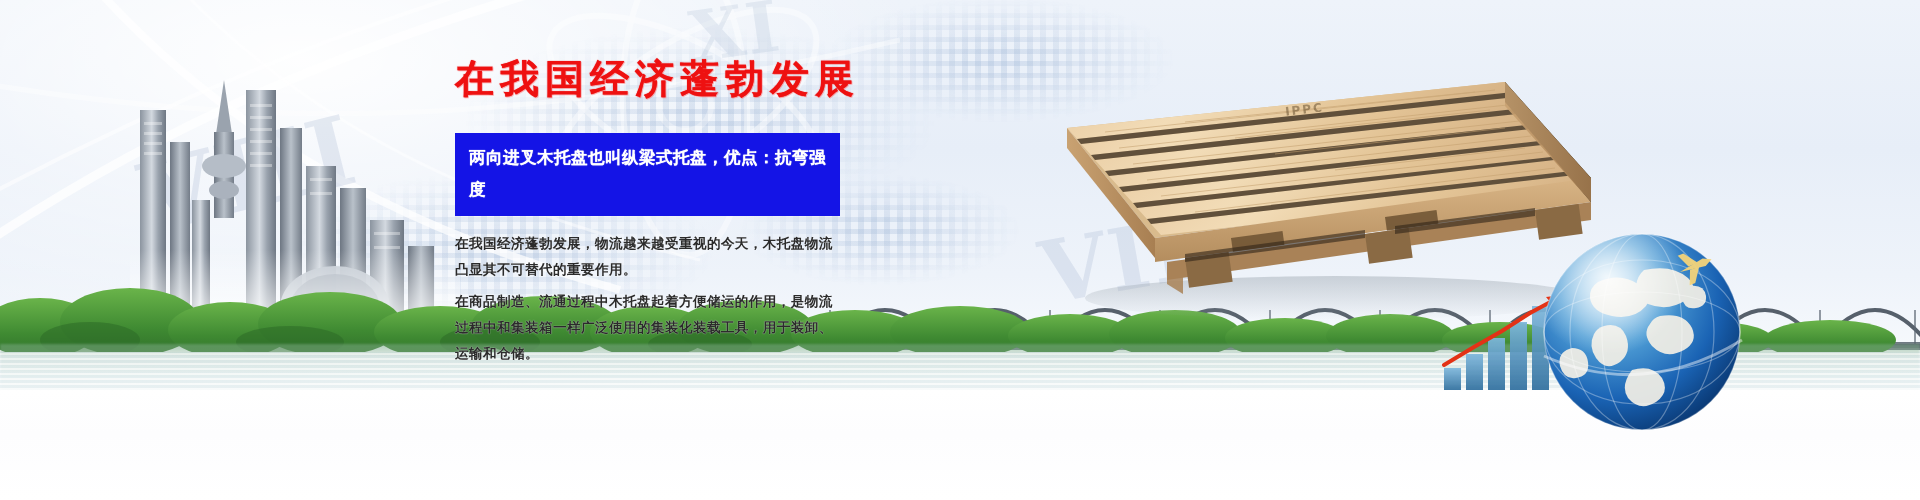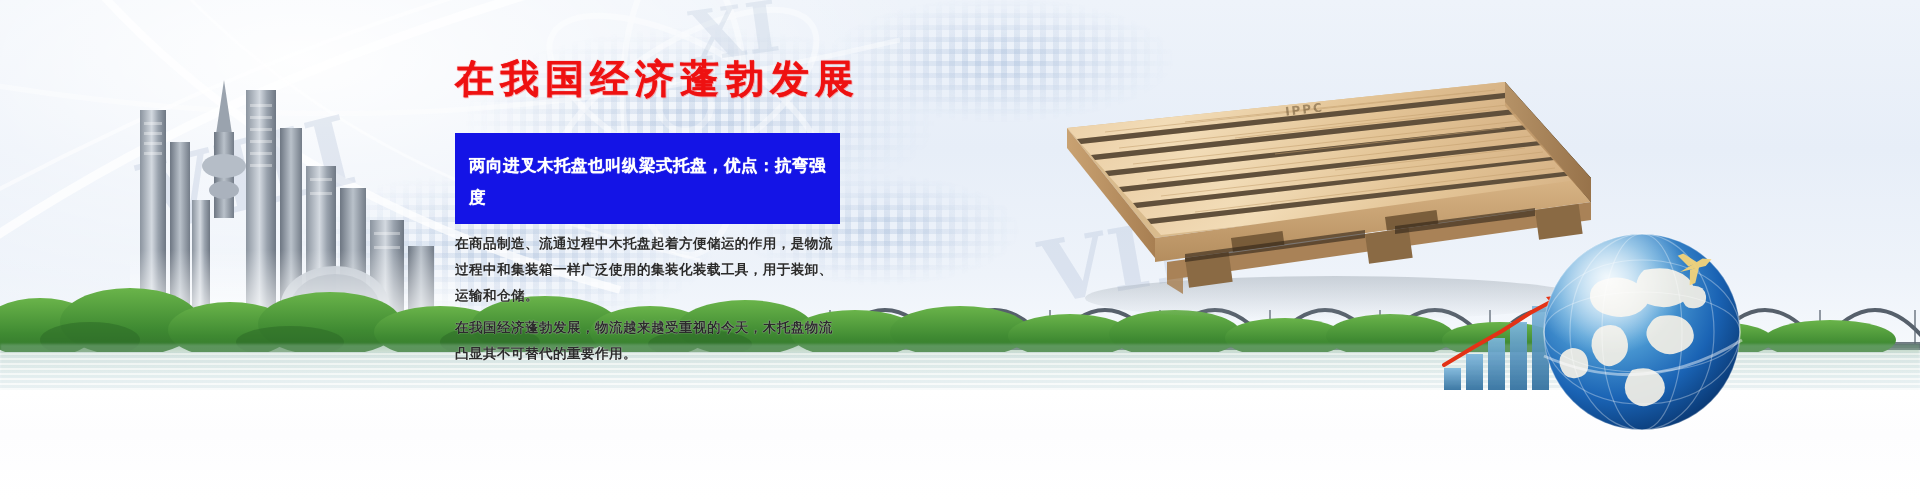--- a/index.html
+++ b/index.html
@@ -74,21 +74,21 @@
   #title{
     position:absolute;left:455px;top:52px;
     font-family:"DejaVu Sans","Liberation Sans",sans-serif;
     font-size:39px;font-weight:bold;letter-spacing:6px;
     color:#ee1111;white-space:nowrap;
     text-shadow:0 0 1px #ee1111, 1px 1px 0 rgba(255,120,120,.45);
   }
   #highlight{
     position:absolute;left:455px;top:133px;width:385px;
     background:#1414e6;
-    padding:17px 12px 10px 14px;
+    padding:9px 12px 10px 14px;
     box-sizing:border-box;
   }
   #highlight p{
     margin:0;color:#ffffff;font-weight:bold;
     font-size:16.5px;line-height:32px;letter-spacing:.5px;
     text-shadow:0 0 1px #fff;
   }
   #body{
     position:absolute;left:455px;top:230px;width:390px;
     color:#2b2b2b;font-size:13.6px;line-height:26px;letter-spacing:.4px;
@@ -394,17 +394,17 @@
     <path d="M4,126 q100,44 198,-16" fill="none" stroke="#ffffff" stroke-opacity=".45" stroke-width="3"></path>
   </svg>
 
   <div id="title">在我国经济蓬勃发展</div>
 
   <div id="highlight">
     <p>两向进叉木托盘也叫纵梁式托盘，优点：抗弯强度</p>
   </div>
 
   <div id="body">
+    <p>在我国经济蓬勃发展，物流越来越受重视的今天，木托盘物流凸显其不可替代的重要作用。</p>
     <p>在商品制造、流通过程中木托盘起着方便储运的作用，是物流过程中和集装箱一样广泛使用的集装化装载工具，用于装卸、运输和仓储。</p>
-    <p>在我国经济蓬勃发展，物流越来越受重视的今天，木托盘物流凸显其不可替代的重要作用。</p>
   </div>
 
 </div>
 
 </body></html>

